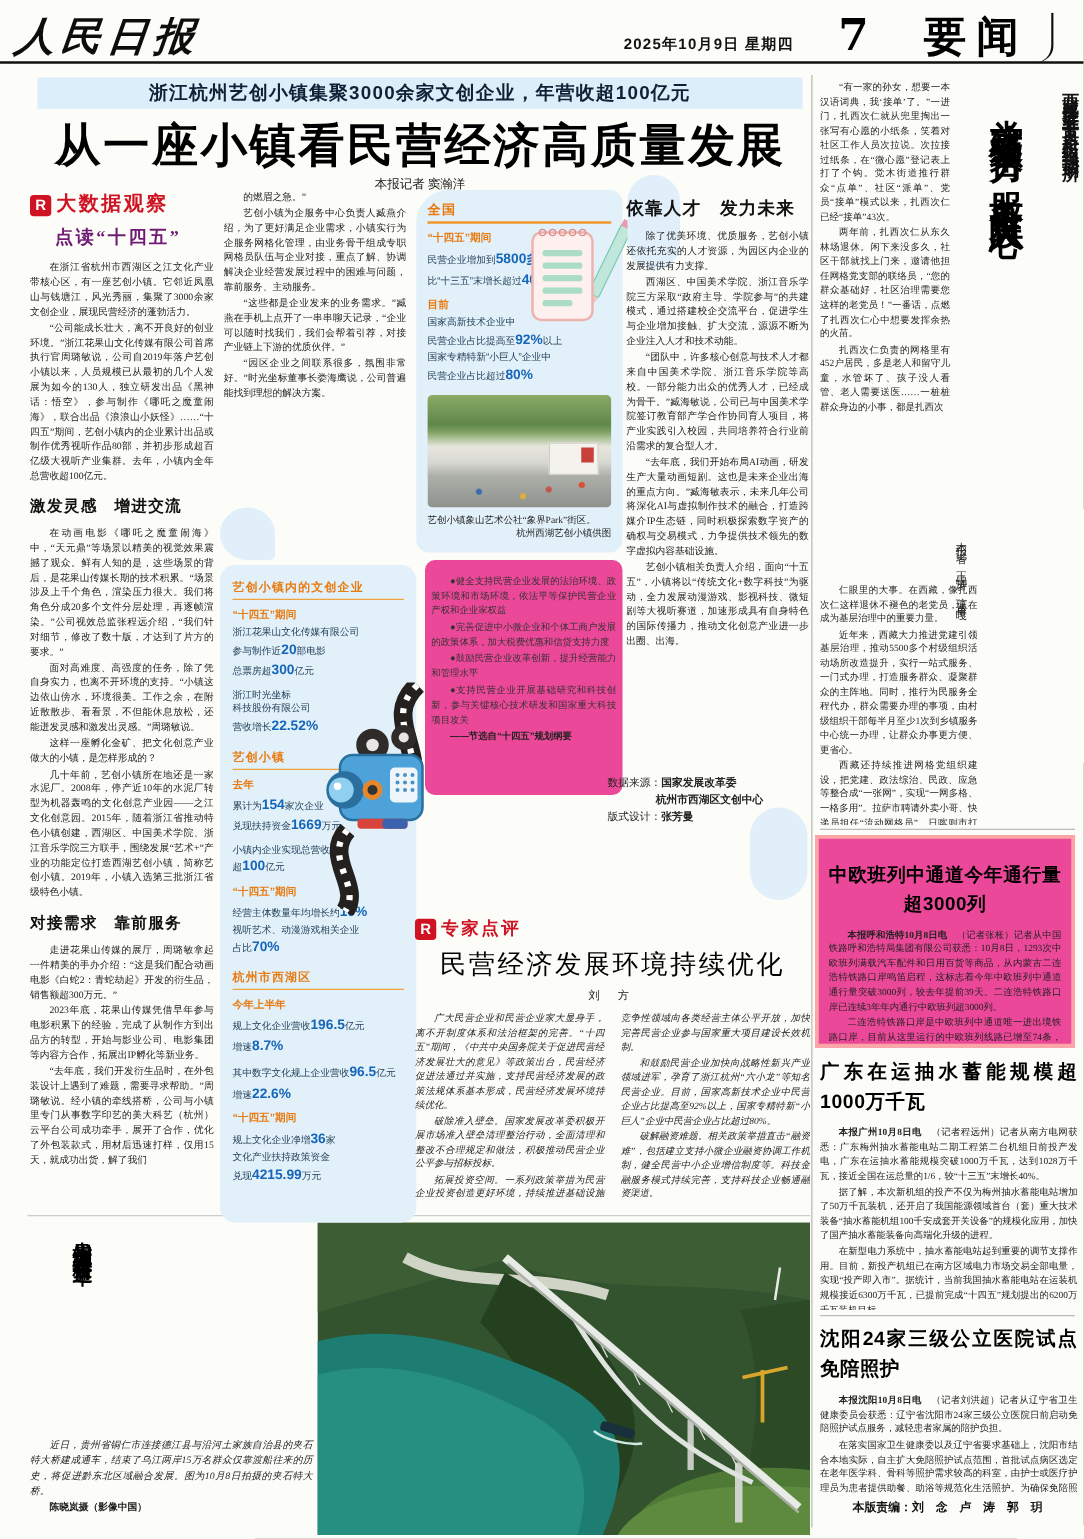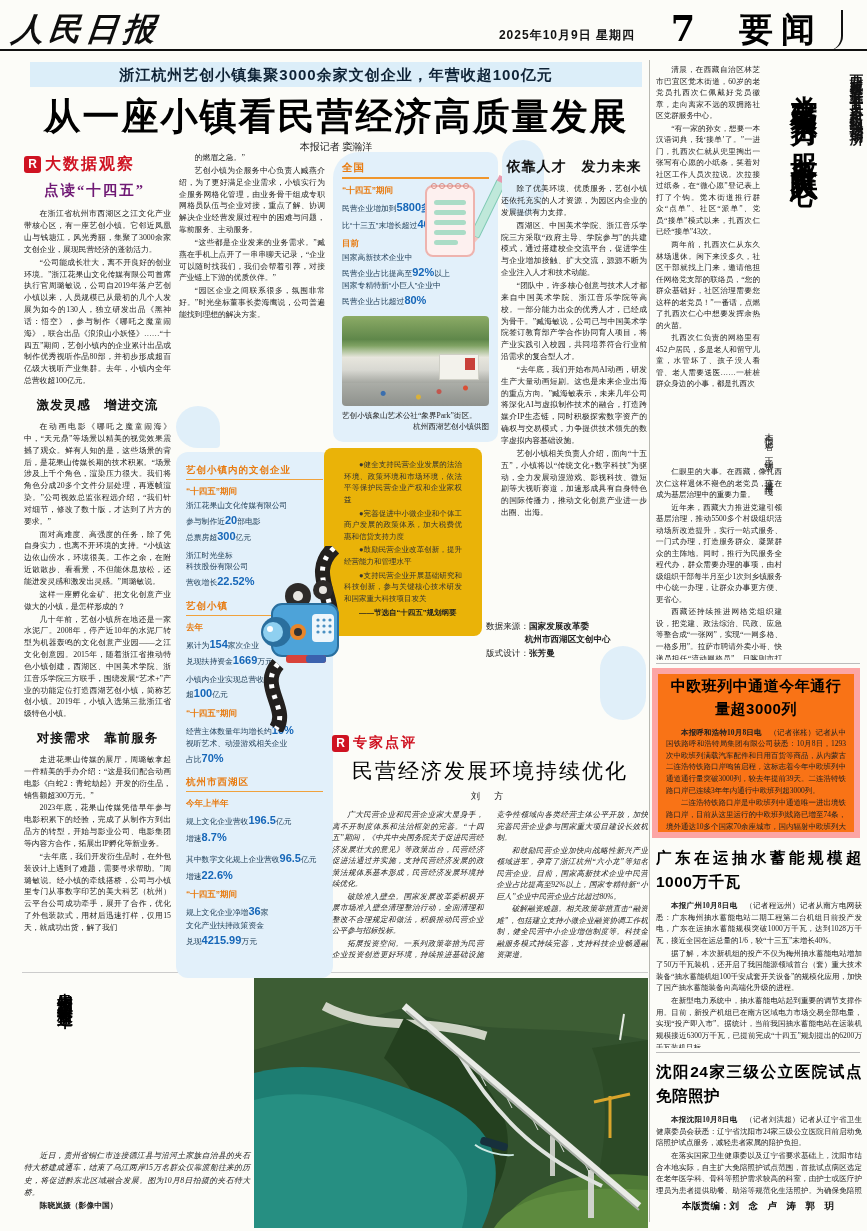--- a/index.html
+++ b/index.html
@@ -23,21 +23,21 @@
   .col p { margin:0 0 1px; text-indent:2em; }
   #col1 { left:24px; top:152px; width:147px; height:822px; overflow:hidden; }
   #col2 { left:179px; top:152px; width:146px; height:296px; overflow:hidden; }
   #col3 { left:501px; top:154px; width:146px; height:460px; overflow:hidden; }
 
   .observer-row { display:flex; align-items:center; gap:4px; margin-bottom:2px; }
   .r-badge { display:inline-block; width:17px; height:17px; background:#cf1322; color:#fff; font-family:"Liberation Sans", sans-serif; font-weight:bold; font-size:12px; line-height:17px; text-align:center; border-radius:3px; flex:0 0 auto; }
   .observer-label { color:#cf1322; font-family:"Liberation Sans", sans-serif; font-weight:900; font-size:16px; letter-spacing:2px; }
   .observer-sub { color:#701a75; font-weight:bold; font-size:14.5px; letter-spacing:2px; margin:3px 0 7px 20px; }
 
-  .sec-head { text-align:center; font-family:"Liberation Sans", sans-serif; font-weight:bold; font-size:12.5px; letter-spacing:1px; margin:9px 0 6px; color:#111; }
+  .sec-head { font-family:"Liberation Sans", sans-serif; font-weight:bold; font-size:12.5px; letter-spacing:1px; margin:9px 0 6px; color:#111; }
   .sec-head.big { font-size:14px; margin-top:2px; }
 
   .notes { position:absolute; left:486px; top:620px; width:158px; font-size:8.6px; line-height:1.55; color:#222; z-index:3; }
   .notes p { margin:0; text-indent:0; }
   .notes p + p { text-indent:4.5em; }
   .notes p:last-child { text-indent:0; }
   .notes .hl { font-weight:bold; }
 
   
   .blob { position:absolute; background:#e0eff9; z-index:0; }
@@ -61,21 +61,21 @@
       radial-gradient(circle at 28% 86%, #3b6fae 0 2px, transparent 3px),
       radial-gradient(circle at 52% 90%, #d9b13a 0 2px, transparent 3px),
       radial-gradient(circle at 66% 84%, #c2574e 0 2px, transparent 3px),
       linear-gradient(180deg,#8cab66 0%,#5f874a 26%,#7fa263 33%,#a9bf93 38%,#e7e6dd 46%,#d8d8d2 60%,#a7a9a3 74%,#85888300 74%),
       linear-gradient(180deg,#8cab66 0%,#5f874a 30%,#e7e6dd 48%,#b0b2ac 70%,#8e918c 100%); }
   .sp-bldg { position:absolute; right:10px; top:38px; width:40px; height:26px; background:#f3f2ec; border:1px solid #cfcfc6; }
   .sp-sign { position:absolute; right:14px; top:42px; width:10px; height:12px; background:#c8403a; }
   .photo-caption { font-size:7.6px; line-height:1.5; margin-top:4px; color:#222; }
   .photo-credit { font-size:7.6px; text-align:right; color:#222; }
 
-  #policy-box { position:absolute; left:324px; top:448px; width:158px; height:188px; background:#eab308; border-radius:8px; padding:11px 20px; z-index:2; font-size:7.5px; line-height:1.55; text-align:justify; color:#333; }
+  #policy-box { position:absolute; left:340px; top:448px; width:158px; height:188px; background:#ec4899; border-radius:8px; padding:11px 5px; z-index:2; font-size:7.5px; line-height:1.55; text-align:justify; color:#333; }
   #policy-box p { margin:0 0 2px; text-indent:2em; }
   .policy-source { font-family:"Liberation Sans", sans-serif; font-weight:bold; text-indent:2em; color:#222; margin-top:2px; }
 
   #stats { position:absolute; left:176px; top:452px; width:157px; height:526px; background:#e2f0fa; border-radius:12px; padding:12px 10px; overflow:hidden; z-index:1; }
   .group-title { display:block; color:#e87b10; font-family:"Liberation Sans", sans-serif; font-weight:bold; font-size:9.5px; border-bottom:1.5px solid #f0a23c; padding-bottom:2px; margin-top:10px; letter-spacing:1px; }
   .group-title:first-child { margin-top:0; }
 
   .projector { position:absolute; left:246px; top:546px; z-index:4; }
 
   
@@ -106,21 +106,21 @@
   .t-col p, .t-cont p, .art p { margin:0 0 1px; text-indent:2em; }
   .t-col { left:0; top:2px; width:104px; height:398px; }
   .t-cont { left:0; top:404px; width:126px; height:194px; }
   .t-byline { position:absolute; left:106px; top:364px; height:236px; writing-mode:vertical-rl; font-size:9px; letter-spacing:3px; color:#222; }
   .t-headline { position:absolute; left:130px; top:12px; height:550px; writing-mode:vertical-rl; font-family:"DejaVu Serif", serif; font-weight:900; font-size:27px; letter-spacing:4px; color:#000; }
   .t-kicker { position:absolute; right:0; top:2px; height:290px; writing-mode:vertical-rl; font-family:"Liberation Sans", sans-serif; font-weight:bold; font-size:13.5px; letter-spacing:3px; line-height:1.35; color:#111; }
 
   .art { position:absolute; font-size:7.5px; line-height:1.55; text-align:justify; color:#222; overflow:hidden; }
   .art .hl { font-weight:bold; }
   .art-headline { font-family:"Liberation Sans", sans-serif; font-weight:900; font-size:15.5px; color:#000; margin-bottom:6px; letter-spacing:0.5px; }
-  #train { left:652px; top:668px; width:208px; height:170px; border:6px solid #fca5a5; background:#f97316; padding:0 8px; }
+  #train { left:652px; top:668px; width:208px; height:170px; border:3px solid #fca5a5; background:#ec4899; padding:18px 8px; }
   #train .art-headline { font-size:15px; text-align:center; }
   #gd { left:656px; top:846px; width:206px; height:202px; }
   #sy { left:656px; top:1060px; width:206px; height:134px; }
   #editors { position:absolute; left:656px; top:1200px; width:204px; text-align:center; font-family:"Liberation Sans", sans-serif; font-weight:bold; font-size:9.5px; color:#111; }
 </style>
 </head>
 <body>
 
 <div class="page">
 
@@ -386,21 +386,20 @@
       <path d="M370,36 L366,62" stroke="#e6ece4" stroke-width="2"></path>
     </svg>
   </div>
 
   <div class="vline"></div>
   <div class="hline1"></div>
   <div class="hline2"></div>
 
   <div id="tibet">
     <div class="t-col">
-        <p><span>清晨，在西藏自治区林芝市巴宜区觉木街道，60岁的老党员扎西次仁佩戴好党员徽章，走向离家不远的双拥路社区党群服务中心。</span></p>
         <p><span>“有一家的孙女，想要一本汉语词典，我‘接单’了。”一进门，扎西次仁就从兜里掏出一张写有心愿的小纸条，笑着对社区工作人员次拉说。次拉接过纸条，在“微心愿”登记表上打了个钩。觉木街道推行群众“点单”、社区“派单”、党员“接单”模式以来，扎西次仁已经“接单”43次。</span></p>
         <p><span>两年前，扎西次仁从东久林场退休。闲下来没多久，社区干部就找上门来，邀请他担任网格党支部的联络员，“您的群众基础好，社区治理需要您这样的老党员！”一番话，点燃了扎西次仁心中想要发挥余热的火苗。</span></p>
         <p><span>扎西次仁负责的网格里有452户居民，多是老人和留守儿童，水管坏了、孩子没人看管、老人需要送医……一桩桩群众身边的小事，都是扎西次</span></p>
       </div>
     <div class="t-cont">
         <p><span>仁眼里的大事。在西藏，像扎西次仁这样退休不褪色的老党员，正在成为基层治理中的重要力量。</span></p>
         <p><span>近年来，西藏大力推进党建引领基层治理，推动5500多个村级组织活动场所改造提升，实行一站式服务、一门式办理，打造服务群众、凝聚群众的主阵地。同时，推行为民服务全程代办，群众需要办理的事项，由村级组织干部每半月至少1次到乡镇服务中心统一办理，让群众办事更方便、更省心。</span></p>
         <p><span>西藏还持续推进网格党组织建设，把党建、政法综治、民政、应急等整合成“一张网”，实现“一网多格、一格多用”。拉萨市聘请外卖小哥、快递员担任“流动网格员”，日喀则市打造“党群服务V站”，山南市推广“红色代办”……各地以灵活多样的方式健全服务、便利群众。</span></p>
       </div>
     <div class="t-byline">本报记者　王锦涛　琼达卓嘎</div>

